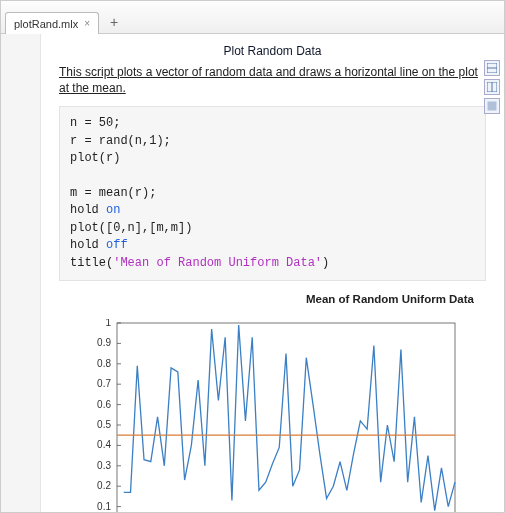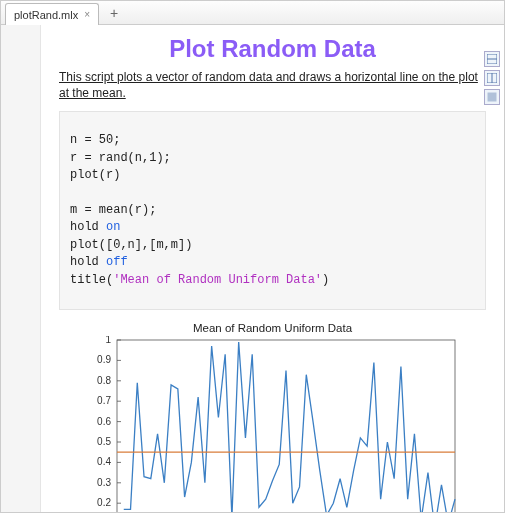--- a/index.html
+++ b/index.html
@@ -13,21 +13,21 @@
   }
   .window {
     width: 505px;
     height: 513px;
     background: #fff;
     border: 1px solid #ccc;
     display: flex;
     flex-direction: column;
   }
   .tabbar {
-    height: 24px;
+    height: 33px;
     background: linear-gradient(#fdfdfd, #efefef);
     border-bottom: 1px solid #ccc;
     display: flex;
     align-items: flex-end;
     padding-left: 4px;
   }
   .tab {
     height: 22px;
     padding: 0 8px;
     display: flex;
@@ -89,55 +89,55 @@
     height: 16px;
     border: 1px solid #aac;
     background: #eef4fa;
     cursor: pointer;
     display: flex;
     align-items: center;
     justify-content: center;
   }
   .tool-btn svg { width: 10px; height: 10px; }
   h1.title {
-    color: #8b5cf6;
-    font-size: 24px;
-    font-weight: bold;
+    color: #0f172a;
+    font-size: 12px;
+    font-weight: normal;
     text-align: center;
     margin-bottom: 6px;
   }
   .desc {
     font-size: 12px;
     color: #222;
     line-height: 1.35;
     margin-bottom: 10px;
     text-decoration: underline;
   }
   .codeblock {
     background: #f6f6f6;
     border: 1px solid #e3e3e3;
-    padding: 20px 10px;
+    padding: 8px 10px;
     font-family: Consolas, "Courier New", monospace;
     font-size: 12px;
     line-height: 1.45;
     color: #222;
     white-space: pre;
     margin-bottom: 12px;
   }
   .kw { color: #2060e0; }
   .str { color: #b030c0; }
   .chart-wrap {
     margin: 0 12px;
   }
   .chart-title {
-    text-align: center;
+    text-align: right;
     font-size: 11.5px;
-    font-weight: normal;
+    font-weight: bold;
     color: #222;
-    margin-bottom: 2px;
+    margin-bottom: 14px;
   }
   .plot {
     width: 380px;
     height: 228px;
     margin: 0 auto;
     position: relative;
   }
   .plot svg { width: 100%; height: 100%; }
   .axis-label { font-size: 10px; fill: #333; font-family: Arial; }
 </style>

